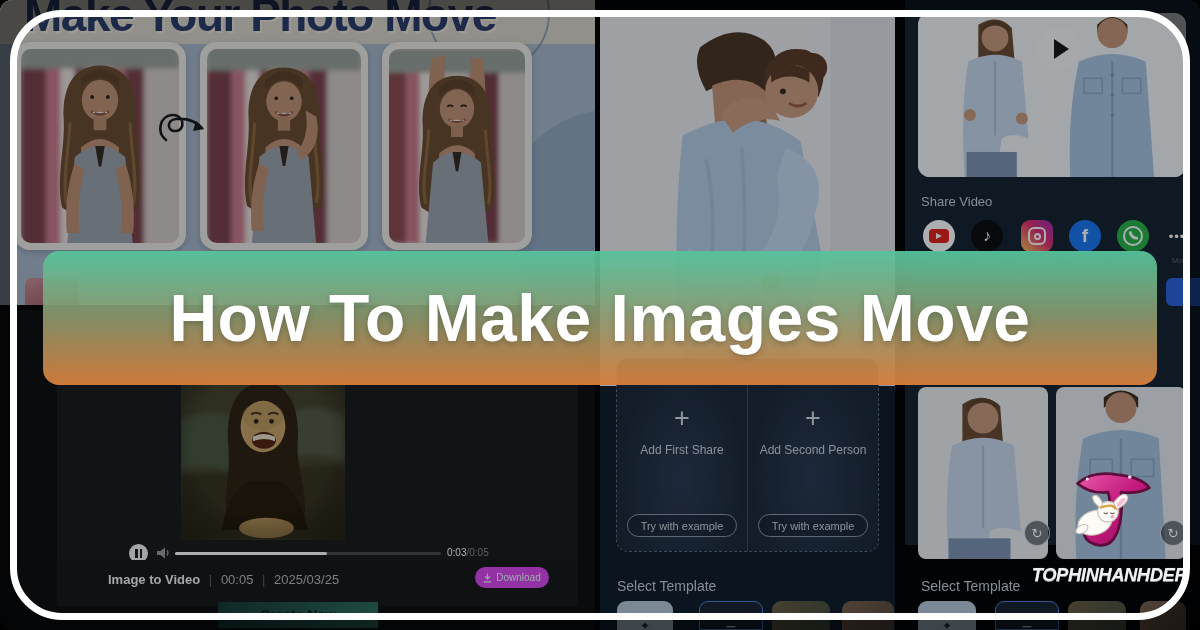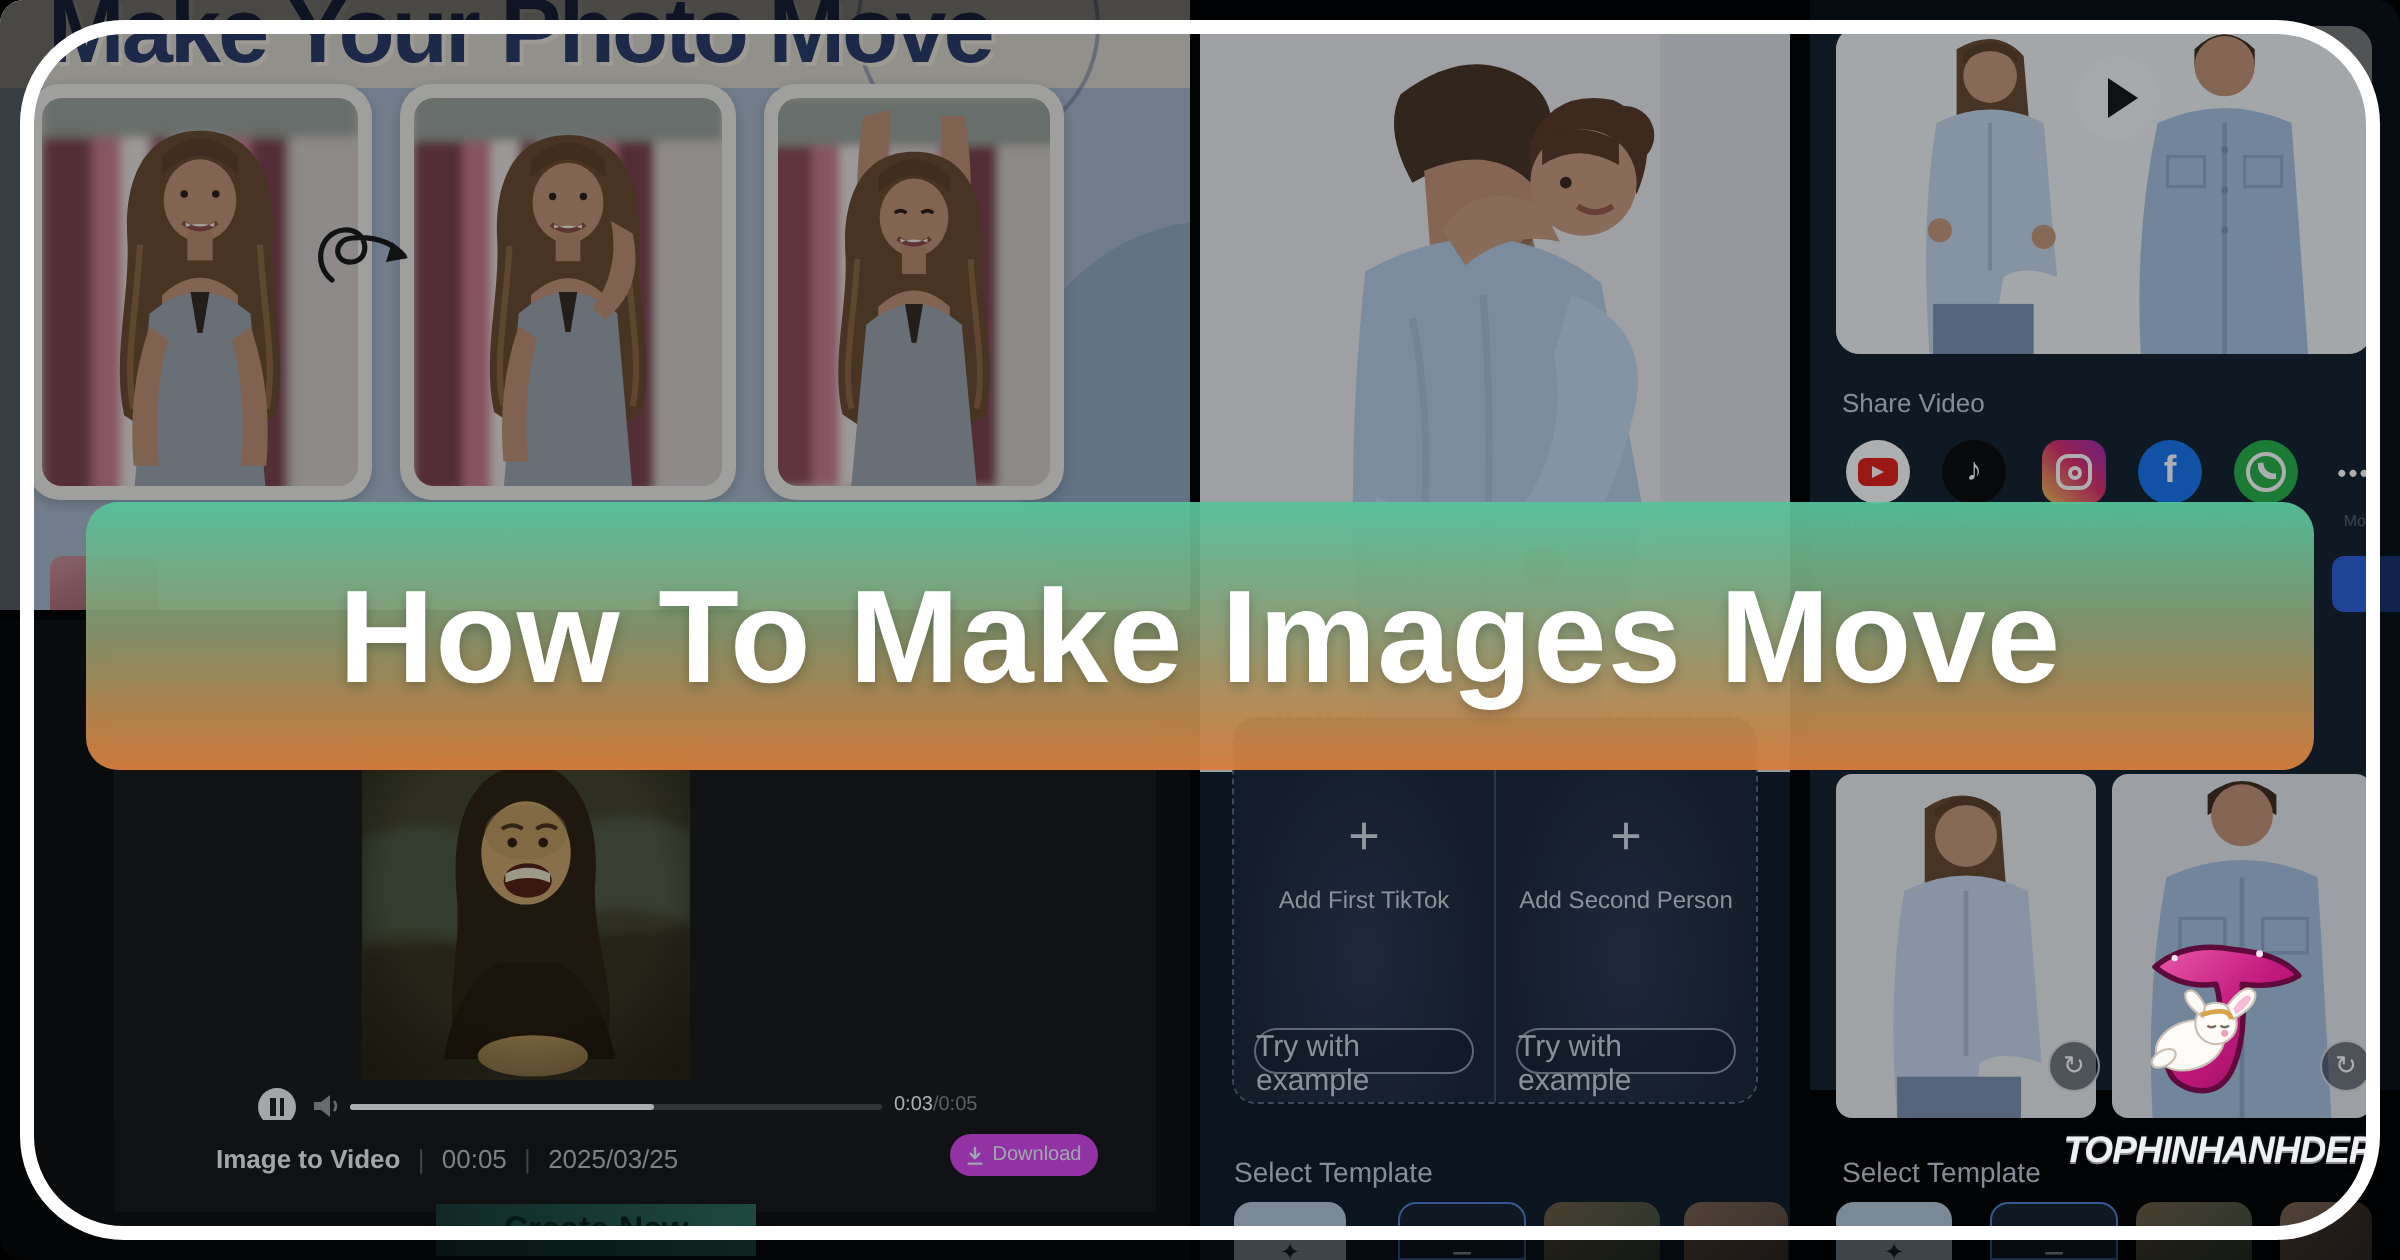--- a/index.html
+++ b/index.html
@@ -34,32 +34,32 @@
   .ctrl-vol{left:156px;top:236px;width:15px;height:14px;}
   .bar{left:175px;top:242px;width:266px;height:3px;border-radius:2px;background:#4a4a4a;}
   .bar .fill{position:absolute;left:0;top:0;height:3px;width:57%;border-radius:2px;background:#fff;}
   .ptime{left:447px;top:237px;font-size:10px;color:#fff;}
   .ptime .tot{color:#8a8a8a;}
   .inforow{left:57px;top:250px;width:521px;height:46px;background:#151515;}
   .pmeta{left:68px;top:262px;font-size:13px;color:#b9b9b9;padding-left:40px;}
   .pmeta .nm{color:#f2f2f2;font-weight:bold;}
   .pmeta .dv{color:#5f5f5f;padding:0 5px;}
   .dl-btn{left:475px;top:257px;width:74px;height:21px;border-radius:11px;background:#d946ef;color:#eaf6fa;font-size:10px;display:flex;align-items:center;justify-content:center;gap:4px;}
-  .create-btn{left:218px;top:292px;width:160px;height:26px;background:linear-gradient(90deg,#163833,#2c6a59);color:#06201b;font-size:17px;font-weight:bold;display:flex;align-items:center;justify-content:center;}
+  .create-btn{left:218px;top:292px;width:160px;height:26px;background:linear-gradient(90deg,#163833,#2c6a59);color:#06201b;font-size:14px;font-weight:bold;display:flex;align-items:center;justify-content:center;}
 
   
   .coupleP{left:600px;top:12px;width:295px;height:374px;background:#ebebee;overflow:hidden;}
   .coupleP svg{display:block;width:100%;height:100%;}
   .hugP{left:600px;top:386px;width:295px;height:244px;background:#101b29;}
   .dashbox{left:16px;top:-28px;width:263px;height:194px;border:1.5px dashed #5a6b7e;border-radius:12px;display:flex;overflow:hidden;}
   .dhalf{position:relative;flex:1;background:radial-gradient(ellipse at 50% 62%,#2b3850 0%,#1b2736 72%);}
   .dhalf.first{border-right:1px solid rgba(90,107,126,.55);}
   .dplus{position:absolute;left:0;right:0;top:46px;text-align:center;font-size:27px;font-weight:300;color:#d6dde4;line-height:1;}
   .dlabel{position:absolute;left:0;right:0;top:84px;text-align:center;font-size:12px;color:#ccd4dc;}
-  .trybtn{position:absolute;left:50%;transform:translateX(-50%);bottom:14px;width:110px;height:23px;border:1px solid #8a97a6;border-radius:12px;color:#ccd4dc;font-size:15px;display:flex;align-items:flex-start;justify-content:center;background:rgba(16,27,41,.35);}
+  .trybtn{position:absolute;left:50%;transform:translateX(-50%);bottom:14px;width:110px;height:23px;border:1px solid #8a97a6;border-radius:12px;color:#ccd4dc;font-size:11px;display:flex;align-items:center;justify-content:center;background:rgba(16,27,41,.35);}
   .seltmpl{font-size:14px;color:#c5cdd7;}
   .thumb{top:601px;height:29px;border-radius:9px 9px 0 0;overflow:hidden;}
   .thumb.lt{background:#b7c7d7;}
   .thumb.dk{background:#16202e;border:1.5px solid #4f7fd0;}
   .thumb.ph1{background:linear-gradient(135deg,#6b5a42,#3e4a3a);}
   .thumb.ph2{background:linear-gradient(135deg,#7a5f4a,#52433a);}
   .thumb .ticon{position:absolute;left:50%;top:18px;transform:translateX(-50%);font-size:12px;color:#1f2c3a;}
   .thumb.dk .ticon{color:#cdd5dd;}
 
   
@@ -311,21 +311,21 @@
         <path d="M30 80 Q45 90 59 85 L57 94 Q42 100 28 90 Z" fill="#c5d8ee"></path>
         <circle cx="58" cy="92" r="3.4" fill="#c99c7e"></circle>
         <path d="M36 50 Q40 70 37 95 M48 46 Q50 70 48 100" stroke="#9db4d0" stroke-width="1.2" fill="none" opacity=".5"></path>
       </svg>
     </div>
 
     <div class="abs hugP">
       <div class="abs dashbox">
         <div class="dhalf first">
           <div class="dplus">+</div>
-          <div class="dlabel">Add First TikTok</div>
+          <div class="dlabel">Add First Share</div>
           <div class="trybtn">
               <span>Try with example</span>
             </div>
         </div>
         <div class="dhalf">
           <div class="dplus">+</div>
           <div class="dlabel">Add Second Person</div>
           <div class="trybtn">
               <span>Try with example</span>
             </div>

